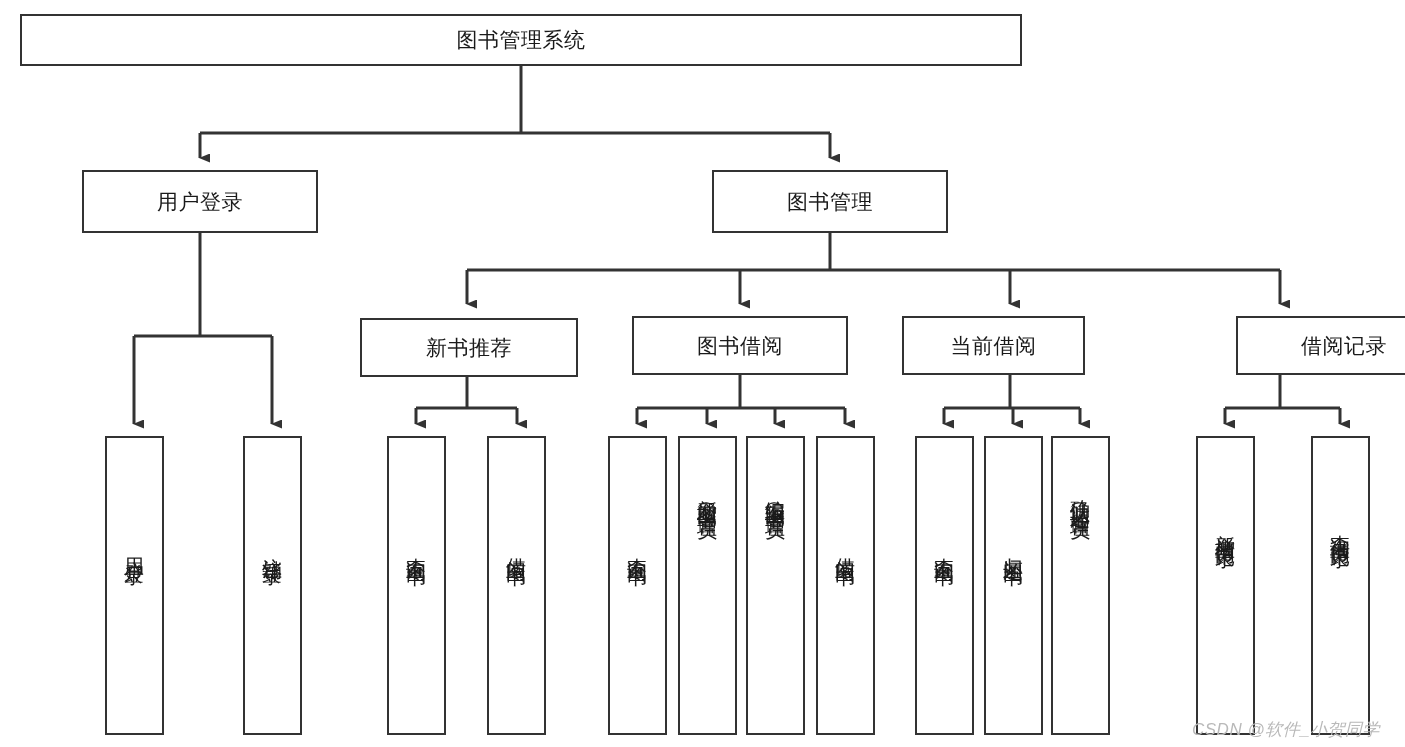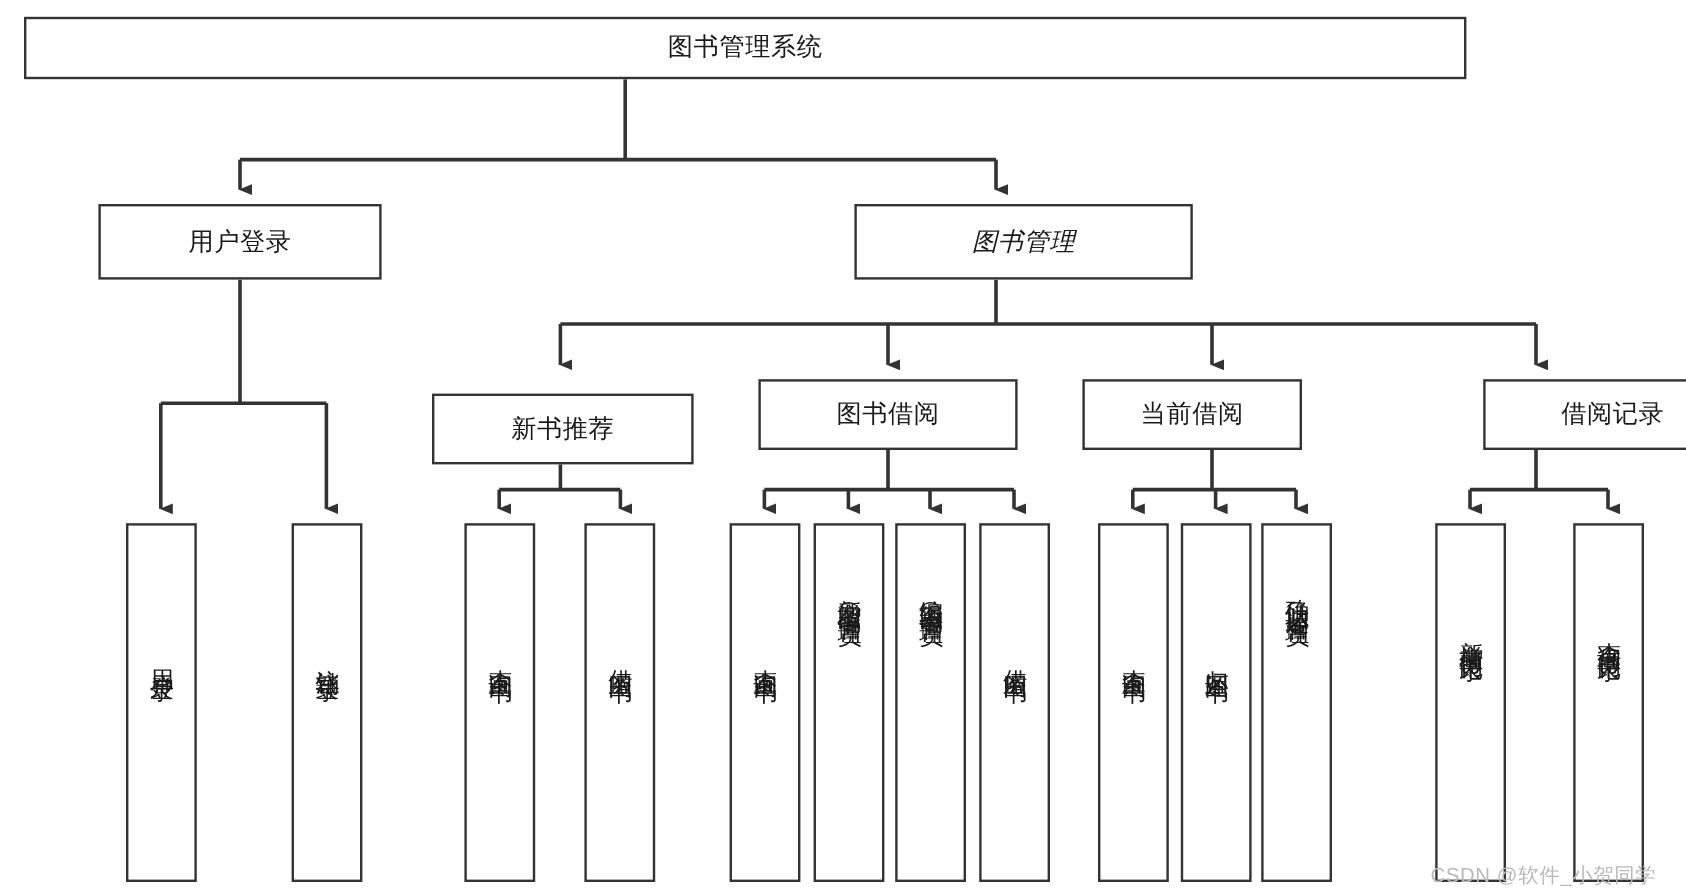--- a/index.html
+++ b/index.html
@@ -51,20 +51,21 @@
     letter-spacing: 3px;
     line-height: 1;
     white-space: nowrap;
   }
   .watermark {
     position: absolute;
     font-size: 17px;
     color: #b9b9b9;
     white-space: nowrap;
     letter-spacing: 0.5px;
+    font-style: italic;
   }
 </style>
 </head>
 <body>
 
 <div id="diagram-root">
 
   <svg class="diagram-svg" viewBox="0 0 1405 747">
     <defs>
       <marker id="arrowhead" markerWidth="9" markerHeight="11" refX="4.5" refY="10" orient="auto" markerUnits="userSpaceOnUse">
@@ -108,32 +109,32 @@
       <path d="M 1013,408 L 1013,424" marker-end="url(#arrowhead)"></path>
       <path d="M 1080,408 L 1080,424" marker-end="url(#arrowhead)"></path>
 
       <path d="M 1280,375 L 1280,408"></path>
       <path d="M 1225,408 L 1340,408"></path>
       <path d="M 1225,408 L 1225,424" marker-end="url(#arrowhead)"></path>
       <path d="M 1340,408 L 1340,424" marker-end="url(#arrowhead)"></path>
     </g>
   </svg>
 
-  <div class="node-box" id="node-root" style="left: 20px; top: 14px; width: 1202px; height: 52px;">
+  <div class="node-box" id="node-root" style="left: 20px; top: 14px; width: 1002px; height: 52px;">
     <span class="node-label-h">图书管理系统</span>
   </div>
 
   <div class="node-box" id="node-l2-0" style="left: 82px; top: 170px; width: 236px; height: 63px;">
     <span class="node-label-h">用户登录</span>
   </div>
-  <div class="node-box" id="node-l2-1" style="left: 712px; top: 170px; width: 282px; height: 63px; font-style: italic;">
+  <div class="node-box" id="node-l2-1" style="left: 712px; top: 170px; width: 236px; height: 63px;">
     <span class="node-label-h">图书管理</span>
   </div>
 
-  <div class="node-box" id="node-l3-0" style="left: 360px; top: 328px; width: 218px; height: 59px;">
+  <div class="node-box" id="node-l3-0" style="left: 360px; top: 318px; width: 218px; height: 59px;">
     <span class="node-label-h">新书推荐</span>
   </div>
   <div class="node-box" id="node-l3-1" style="left: 632px; top: 316px; width: 216px; height: 59px;">
     <span class="node-label-h">图书借阅</span>
   </div>
   <div class="node-box" id="node-l3-2" style="left: 902px; top: 316px; width: 183px; height: 59px;">
     <span class="node-label-h">当前借阅</span>
   </div>
   <div class="node-box" id="node-l3-3" style="left: 1236px; top: 316px; width: 216px; height: 59px;">
     <span class="node-label-h">借阅记录</span>

